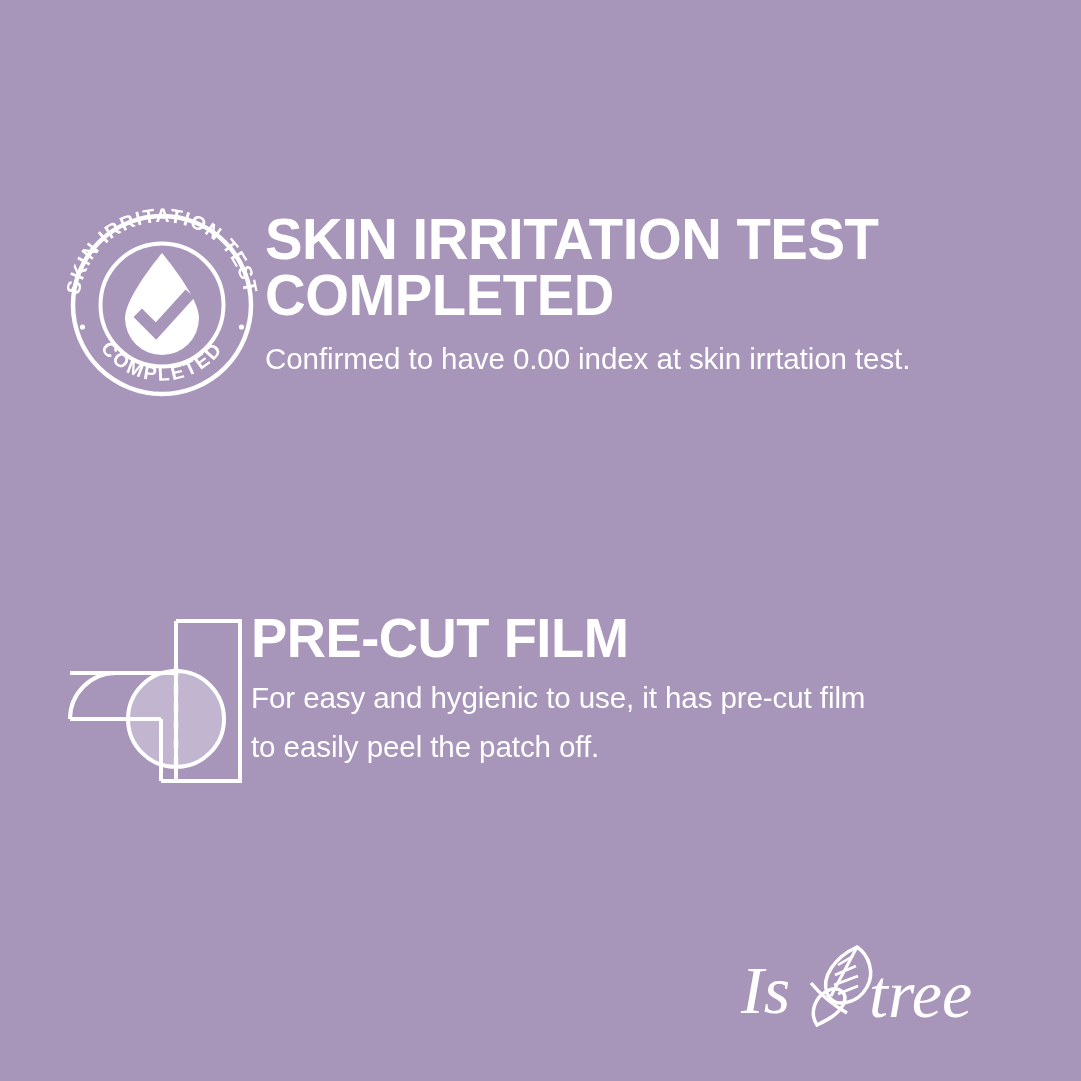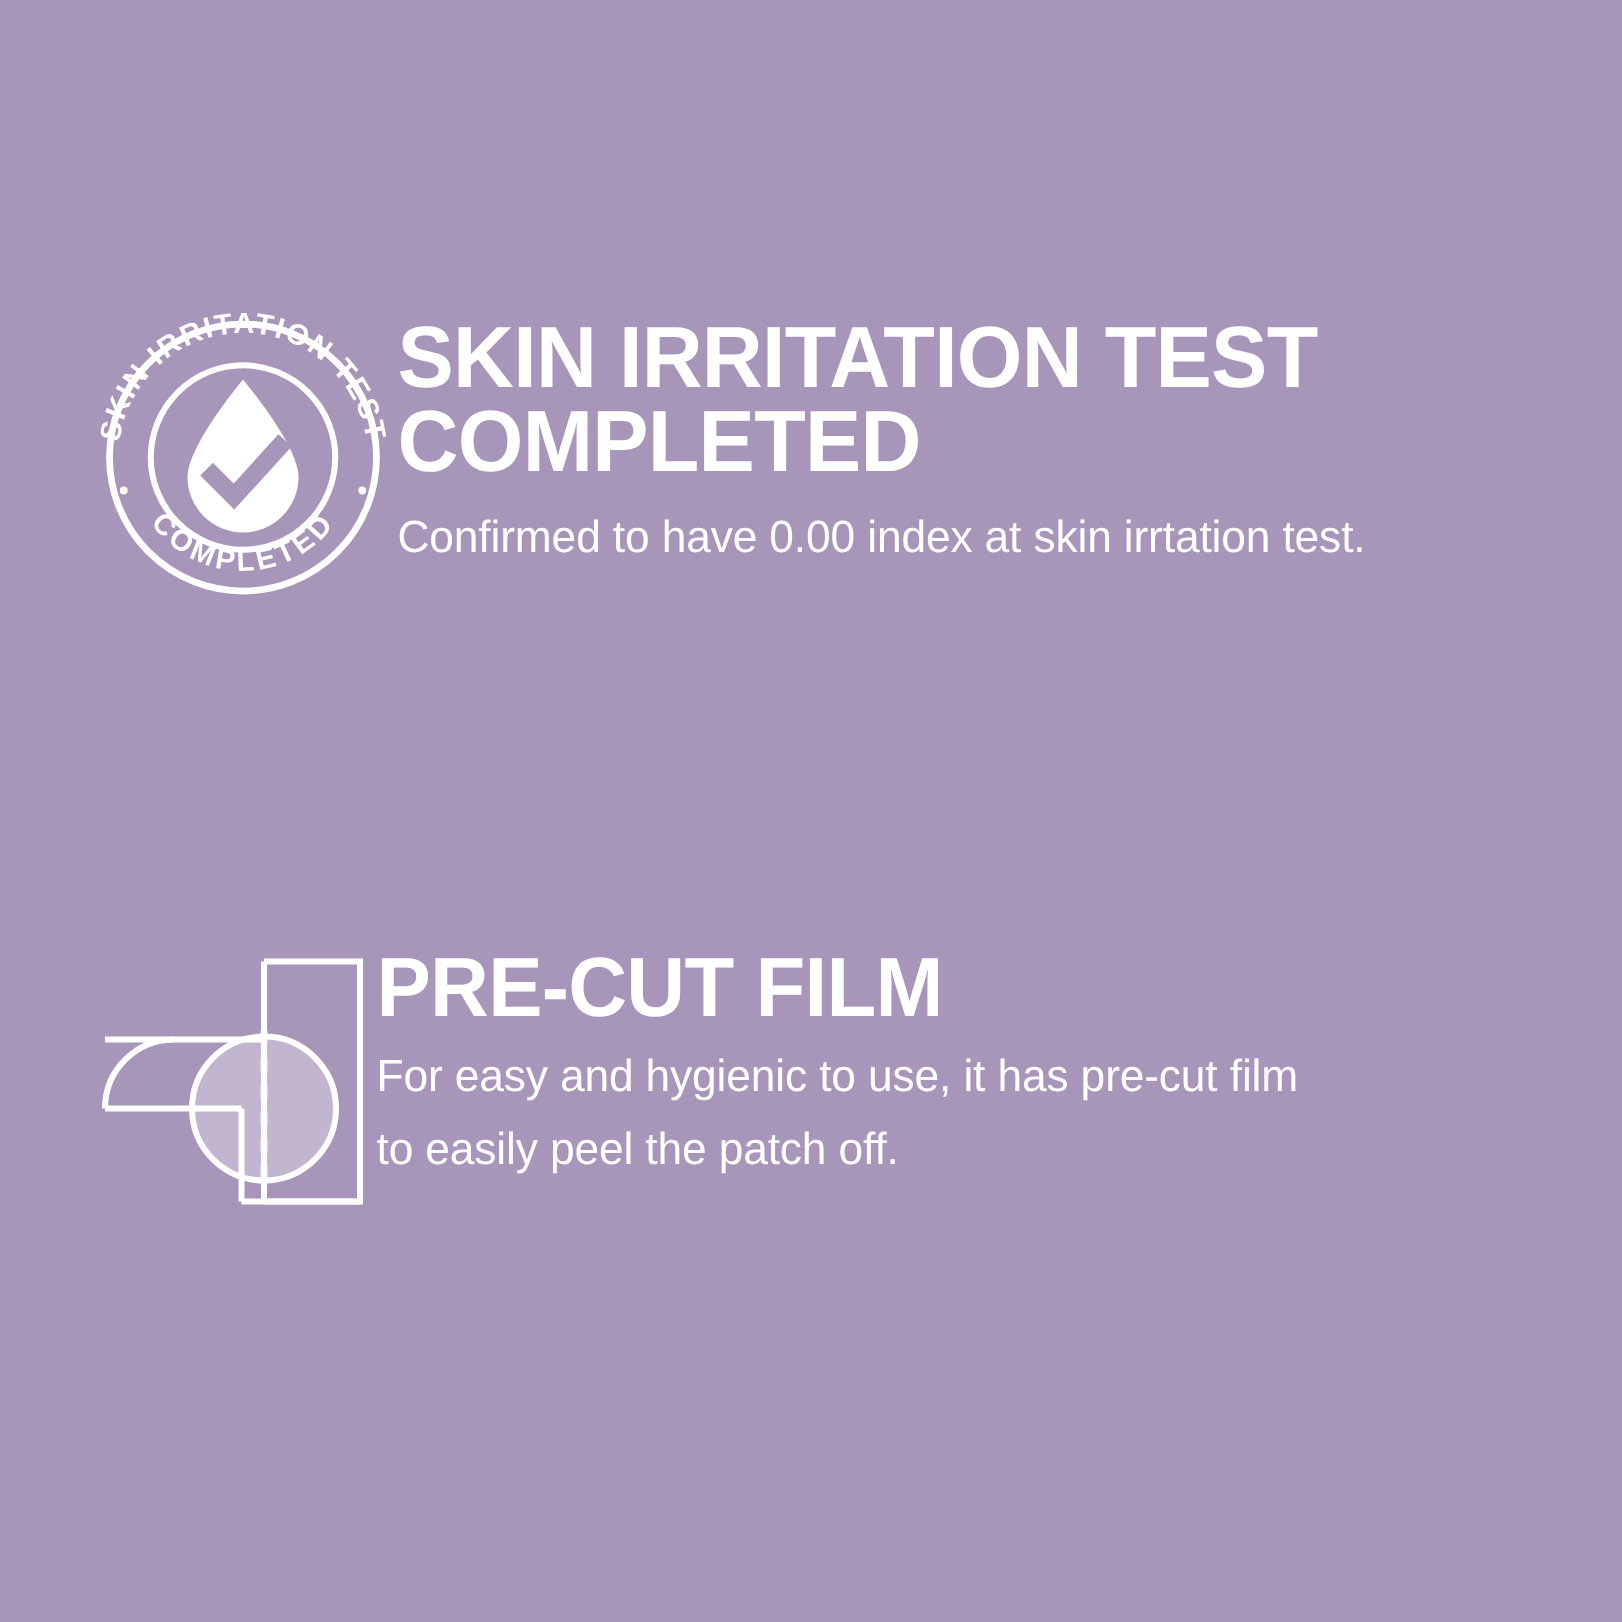--- a/index.html
+++ b/index.html
@@ -21,21 +21,21 @@
     background: #a895ba;
   }
 
   
   .feature {
     position: absolute;
     display: flex;
     align-items: flex-start;
   }
   #feature-irritation { left: 0px; top: 205px; width: 1081px; }
-  #feature-precut     { left: 0px; top: 625px; width: 1081px; justify-content: center; }
+  #feature-precut     { left: 0px; top: 605px; width: 1081px; justify-content: center; }
 
   .icon-slot {
     flex: 0 0 auto;
     position: relative;
   }
   #badge-slot  { width: 200px; height: 195px; margin-left: 62px; }
   #film-slot   { width: 200px; height: 185px; margin-left: 48px; }
 
   .text-slot {
     flex: 1 1 auto;
@@ -154,14 +154,34 @@
       </svg>
     </div>
 
     <div class="text-slot">
       <h2 class="headline" id="headline-precut">PRE-CUT FILM</h2>
       <p class="body-copy" id="body-precut">For easy and hygienic to use, it has pre-cut film
 to easily peel the patch off.</p>
     </div>
   </div>
 
+  <div id="brand-logo">
+    <svg class="svg-block" width="280" height="96" viewBox="0 0 280 96" aria-hidden="true">
+
+      <text x="2" y="74" fill="#ffffff" font-family="Liberation Serif, serif" font-style="italic" font-size="68">Is</text>
+
+      <path d="M 78 86 C 70 74, 76 58, 88 52 C 100 46, 110 54, 104 66 C 99 76, 86 82, 78 86 Z" fill="none" stroke="#ffffff" stroke-width="3.5"></path>
+      <path d="M 72 44 C 82 56, 94 66, 108 74" fill="none" stroke="#ffffff" stroke-width="3.5"></path>
+
+      <g>
+        <path d="M 118 8 C 96 18, 82 38, 88 54 C 94 70, 118 66, 128 48 C 136 34, 130 16, 118 8 Z" fill="none" stroke="#ffffff" stroke-width="3.5"></path>
+        <path d="M 118 8 L 92 57" fill="none" stroke="#ffffff" stroke-width="3"></path>
+        <path d="M 114 17 L 99 26" fill="none" stroke="#ffffff" stroke-width="2.6"></path>
+        <path d="M 117 27 L 96 36" fill="none" stroke="#ffffff" stroke-width="2.6"></path>
+        <path d="M 119 37 L 95 46" fill="none" stroke="#ffffff" stroke-width="2.6"></path>
+        <path d="M 119 47 L 99 55" fill="none" stroke="#ffffff" stroke-width="2.6"></path>
+      </g>
+
+      <text x="130" y="78" fill="#ffffff" font-family="Liberation Serif, serif" font-style="italic" font-size="68">tree</text>
+    </svg>
+  </div>
 
 </div>
 
 </body></html>

